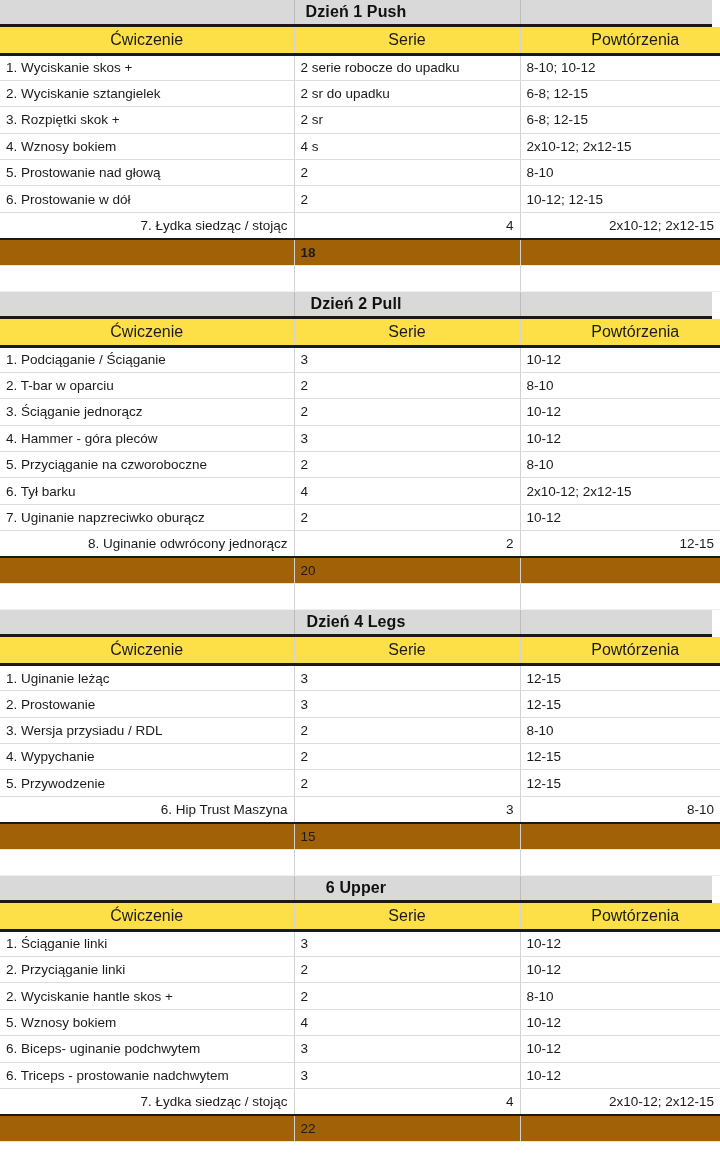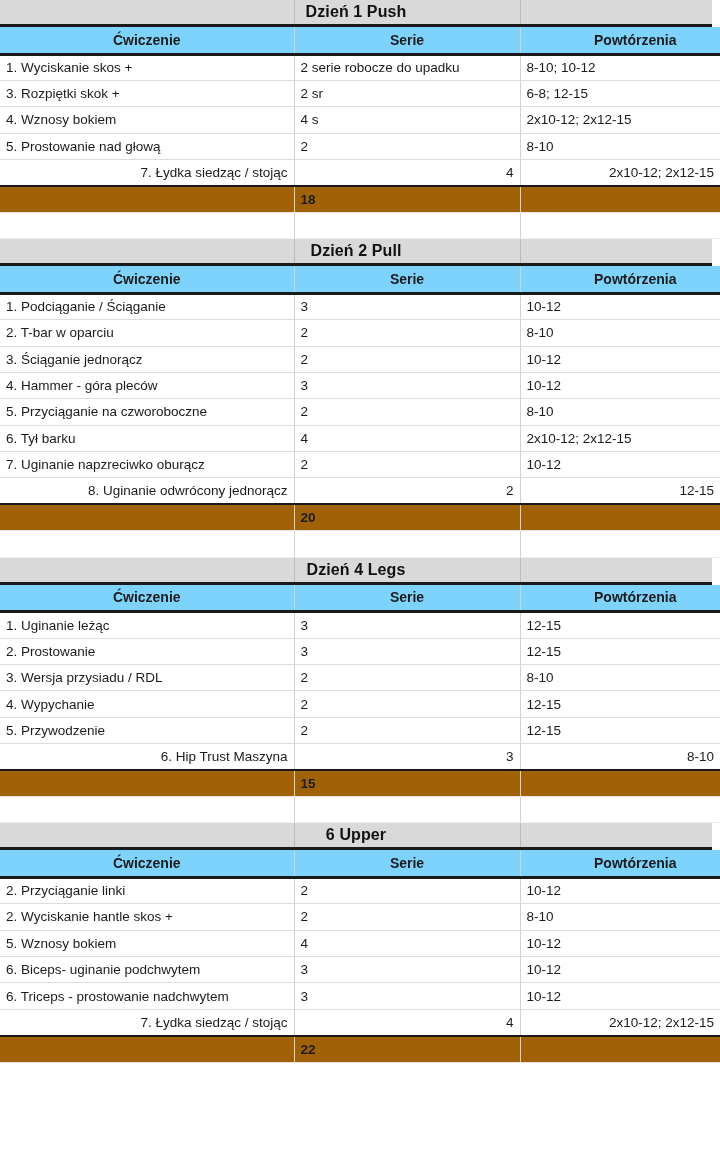--- a/index.html
+++ b/index.html
@@ -75,25 +75,25 @@
     box-sizing: border-box;
     vertical-align: middle;
     font-weight: normal;
     white-space: nowrap;
     overflow: hidden;
   }
 
   
   tr.colhead th {
     text-align: center;
-    font-weight: bold;
-    font-size: 14px;
+    font-weight: normal;
+    font-size: 16px;
     border-bottom: 3px solid #1a1a1a;
     border-right: 1px solid #d2d2d2;
-    background: #7dd3fc;
+    background: #fde047;
     height: 27px;
   }
   tr.colhead th:last-child { border-right: none; padding-left: 36px; }
   tr.colhead th.c1 { text-align: center; }
 
   
   tr.datarow td {
     text-align: left;
     border-bottom: 1px solid #dcdcdc;
     border-right: 1px solid #d2d2d2;
@@ -109,21 +109,21 @@
 
   
   tr.totalrow td {
     border-bottom: 1px solid #e4e4e4;
     border-right: 1px solid #d2d2d2;
     background: #a16207;
     text-align: left;
   }
   tr.totalrow td:last-child { border-right: none; }
   tr.totalrow td.sum { font-weight: bold; }
-  tr.totalrow td.sum.plain { font-weight: bold; }
+  tr.totalrow td.sum.plain { font-weight: normal; }
 
   
   tr.emptyrow td {
     border-bottom: 1px solid #eeeeee;
     border-right: 1px solid #d2d2d2;
     background: #ffffff;
   }
   tr.emptyrow td:last-child { border-right: none; }
 </style>
 </head>
@@ -149,33 +149,43 @@
             <th class="c3">Powtórzenia</th>
           </tr>
         </thead>
         <tbody>
           <tr class="datarow">
             <td>1. Wyciskanie skos +</td>
             <td>2 serie robocze do upadku</td>
             <td>8-10; 10-12</td>
           </tr>
           <tr class="datarow">
+            <td>2. Wyciskanie sztangielek</td>
+            <td>2 sr do upadku</td>
+            <td>6-8; 12-15</td>
+          </tr>
+          <tr class="datarow">
             <td>3. Rozpiętki skok +</td>
             <td>2 sr</td>
             <td>6-8; 12-15</td>
           </tr>
           <tr class="datarow">
             <td>4. Wznosy bokiem</td>
             <td>4 s</td>
             <td>2x10-12; 2x12-15</td>
           </tr>
           <tr class="datarow">
             <td>5. Prostowanie nad głową</td>
             <td>2</td>
             <td>8-10</td>
+          </tr>
+          <tr class="datarow">
+            <td>6. Prostowanie w dół</td>
+            <td>2</td>
+            <td>10-12; 12-15</td>
           </tr>
           <tr class="datarow last">
             <td>7. Łydka siedząc / stojąc</td>
             <td>4</td>
             <td>2x10-12; 2x12-15</td>
           </tr>
           <tr class="totalrow">
             <td></td>
             <td class="sum">18</td>
             <td></td>
@@ -338,20 +348,25 @@
         </colgroup>
         <thead>
           <tr class="colhead">
             <th class="c1">Ćwiczenie</th>
             <th class="c2">Serie</th>
             <th class="c3">Powtórzenia</th>
           </tr>
         </thead>
         <tbody>
           <tr class="datarow">
+            <td>1. Ściąganie linki</td>
+            <td>3</td>
+            <td>10-12</td>
+          </tr>
+          <tr class="datarow">
             <td>2. Przyciąganie linki</td>
             <td>2</td>
             <td>10-12</td>
           </tr>
           <tr class="datarow">
             <td>2. Wyciskanie hantle skos +</td>
             <td>2</td>
             <td>8-10</td>
           </tr>
           <tr class="datarow">

